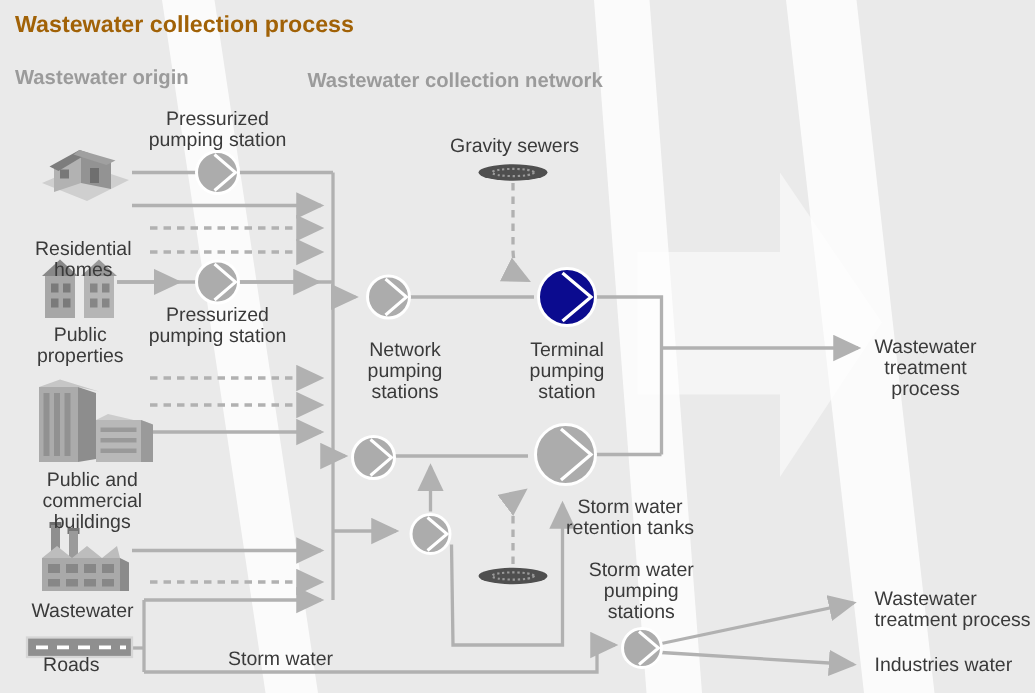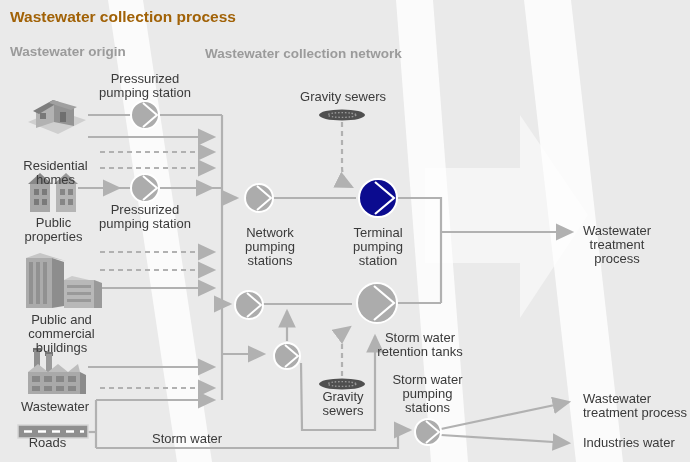--- a/index.html
+++ b/index.html
@@ -195,22 +195,20 @@
   <div class="lbl ctr" style="left:85px;top:203px;width:120px;">Pressurized
 pumping station</div>
   <div class="lbl ctr" style="left:225px;top:226px;width:90px;">Network
 pumping
 stations</div>
   <div class="lbl ctr" style="left:333px;top:226px;width:90px;">Terminal
 pumping
 station</div>
   <div class="lbl ctr" style="left:370px;top:331px;width:100px;">Storm water
 retention tanks</div>
-  <div class="lbl ctr" style="left:303px;top:390px;width:80px;">Gravity
-sewers</div>
   <div class="lbl ctr" style="left:385px;top:373px;width:85px;">Storm water
 pumping
 stations</div>
   <div class="lbl ctr" style="left:3px;top:313px;width:117px;">Public and
 commercial buildings</div>
   <div class="lbl ctr" style="left:15px;top:400px;width:80px;">Wastewater</div>
   <div class="lbl ctr" style="left:15px;top:436px;width:65px;">Roads</div>
   <div class="lbl" style="left:152px;top:432px;width:100px;">Storm water</div>
   <div class="lbl ctr" style="left:573px;top:224px;width:88px;">Wastewater
 treatment

